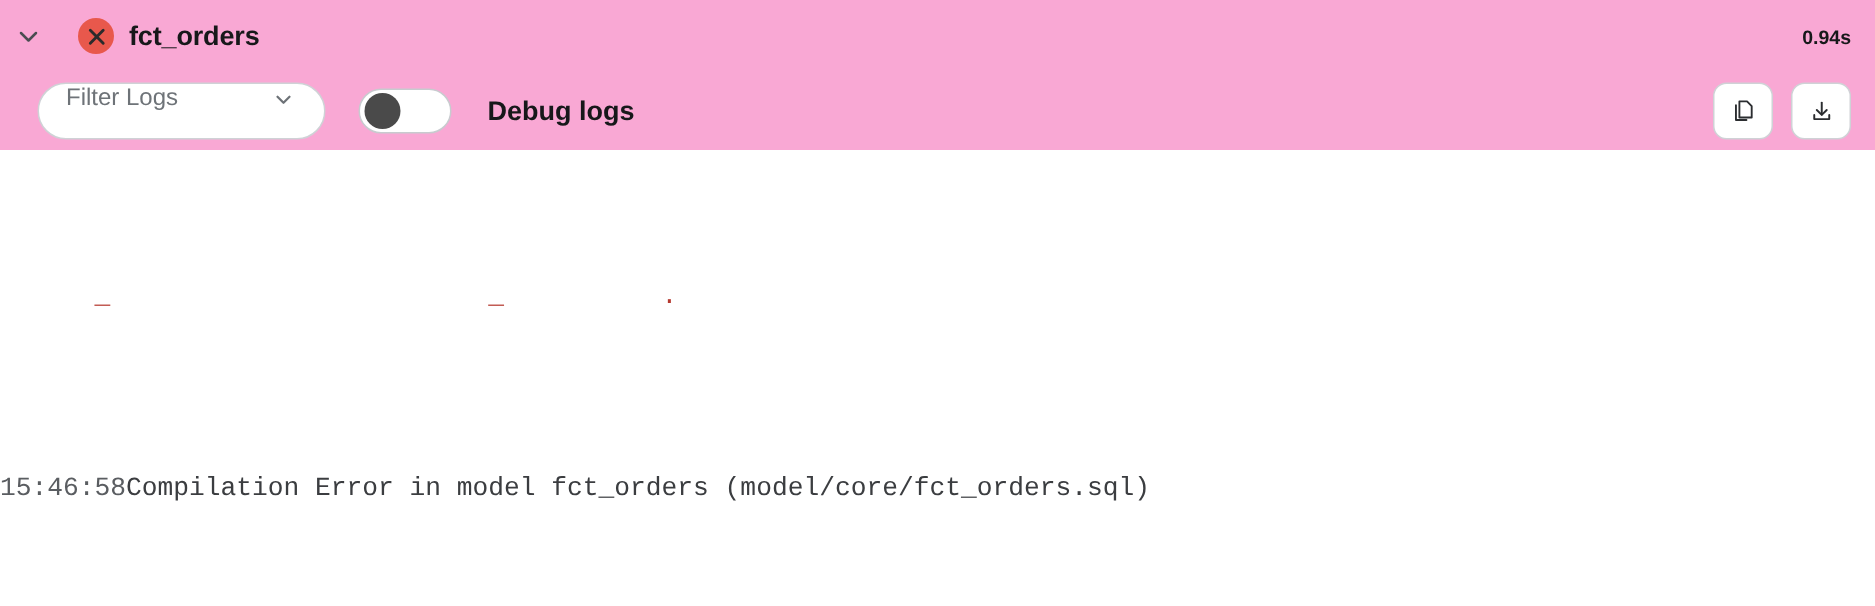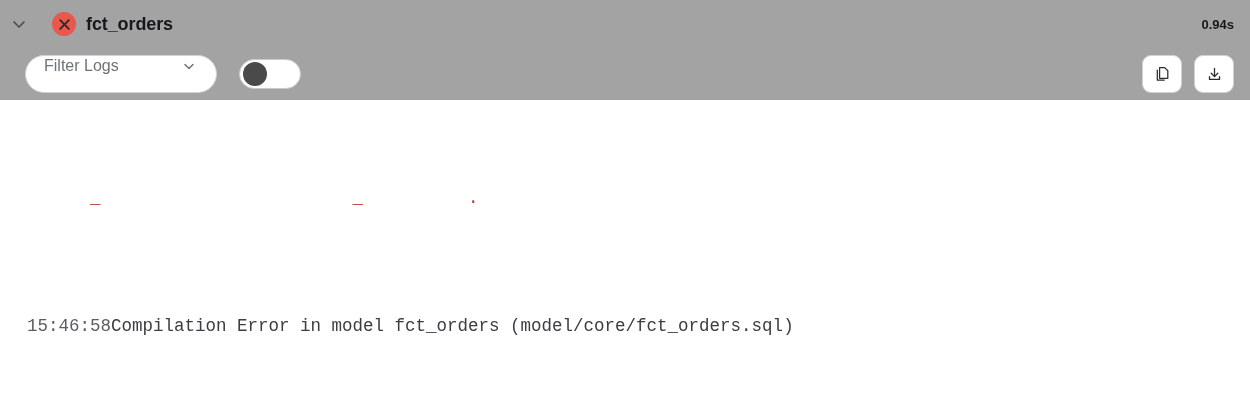--- a/index.html
+++ b/index.html
@@ -13,21 +13,21 @@
     overflow: hidden;
     font-family: "Liberation Sans", sans-serif;
     color: #1f1f1f;
     -webkit-font-smoothing: antialiased;
   }
 
   .app {
     width: 1250px;
     height: 404px;
     position: relative;
-    background: #a3a3a3;
+    background: #f9a8d4;
     box-sizing: border-box;
   }
 
   
   .title-row {
     position: absolute;
     left: 0;
     top: 0;
     width: 1250px;
     height: 48px;
@@ -184,21 +184,21 @@
     left: 0;
     top: -14px;                 
     width: 1250px;
     font-family: "Liberation Mono", "DejaVu Sans Mono", monospace;
     font-size: 17.5px;
     line-height: 32px;
     white-space: pre;
     color: #3b3d40;
   }
 
-  .log-line { display: block; height: 32px; padding-left: 27px; }
+  .log-line { display: block; height: 32px; }
 
   .log-line.clipped { color: #b5392f; }
 
   .ts {
     color: #5a5d61;
   }
 </style>
 </head>
 <body>
 
@@ -232,20 +232,21 @@
         <svg width="14" height="14" viewBox="0 0 14 14" fill="none" stroke="#6e7378" stroke-width="1.5" stroke-linecap="round" stroke-linejoin="round">
           <polyline points="3,5.5 7,9.5 11,5.5"></polyline>
         </svg>
       </span>
     </div>
 
     <div class="toggle">
       <span class="knob"></span>
     </div>
 
+    <div class="toggle-label">Debug logs</div>
 
     <div class="toolbar-actions">
 
       <div class="icon-btn">
         <svg width="19" height="19" viewBox="0 0 19 19" fill="none" stroke="#2b2d30" stroke-width="1.25" stroke-linecap="round" stroke-linejoin="round">
           <path d="M6.6 2.6 h5.1 l3.1 3.1 v7.6 h-8.2 z"></path>
           <path d="M4.3 5.1 v9.9 h7.0"></path>
         </svg>
       </div>
 

